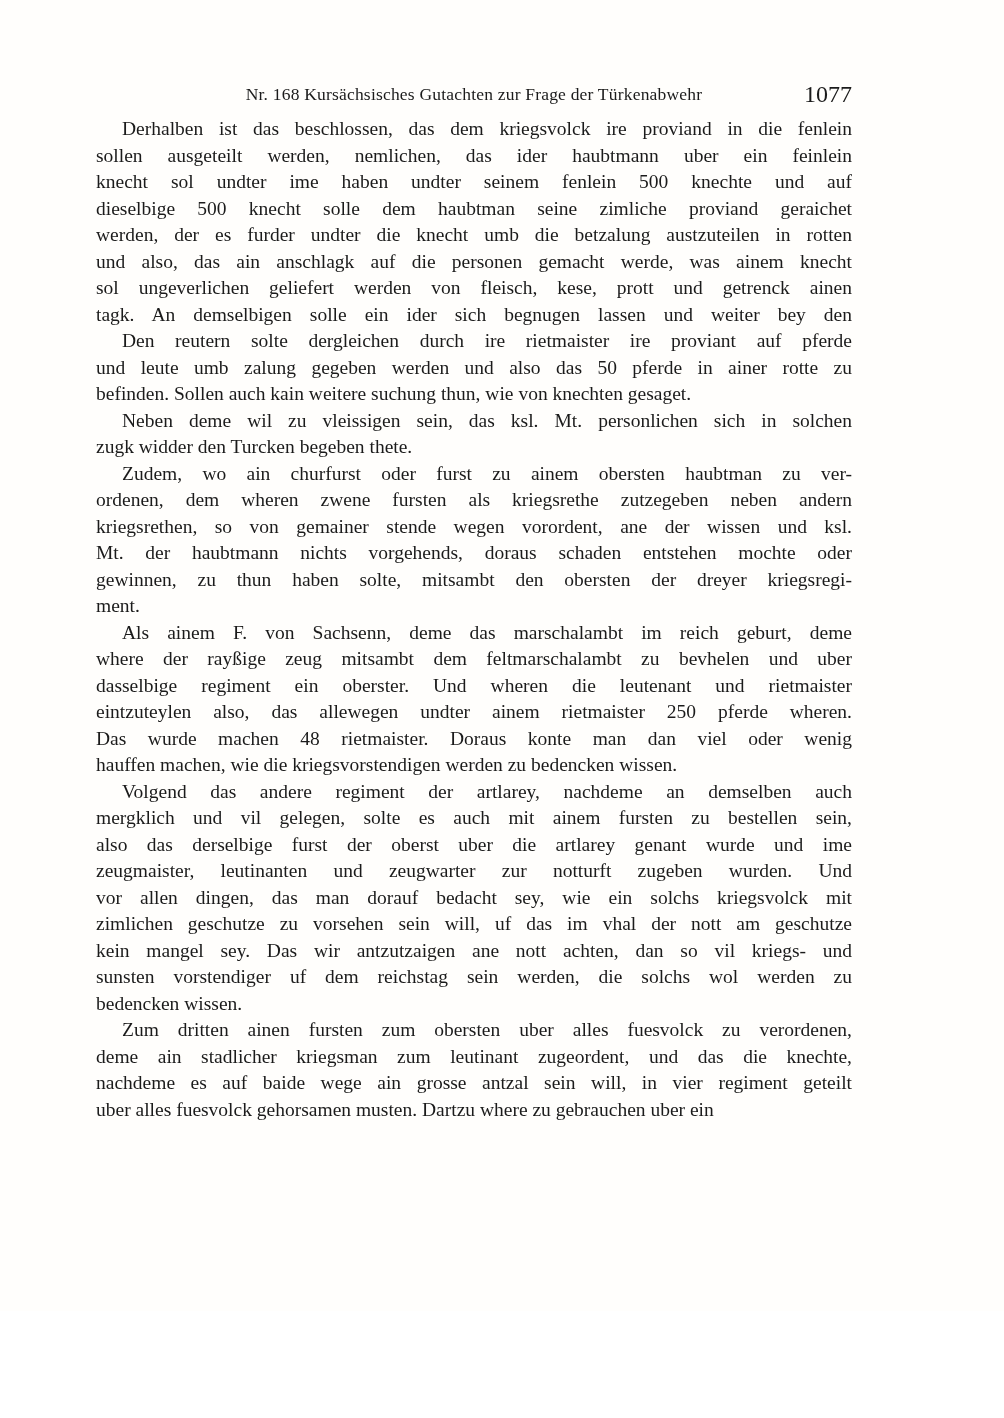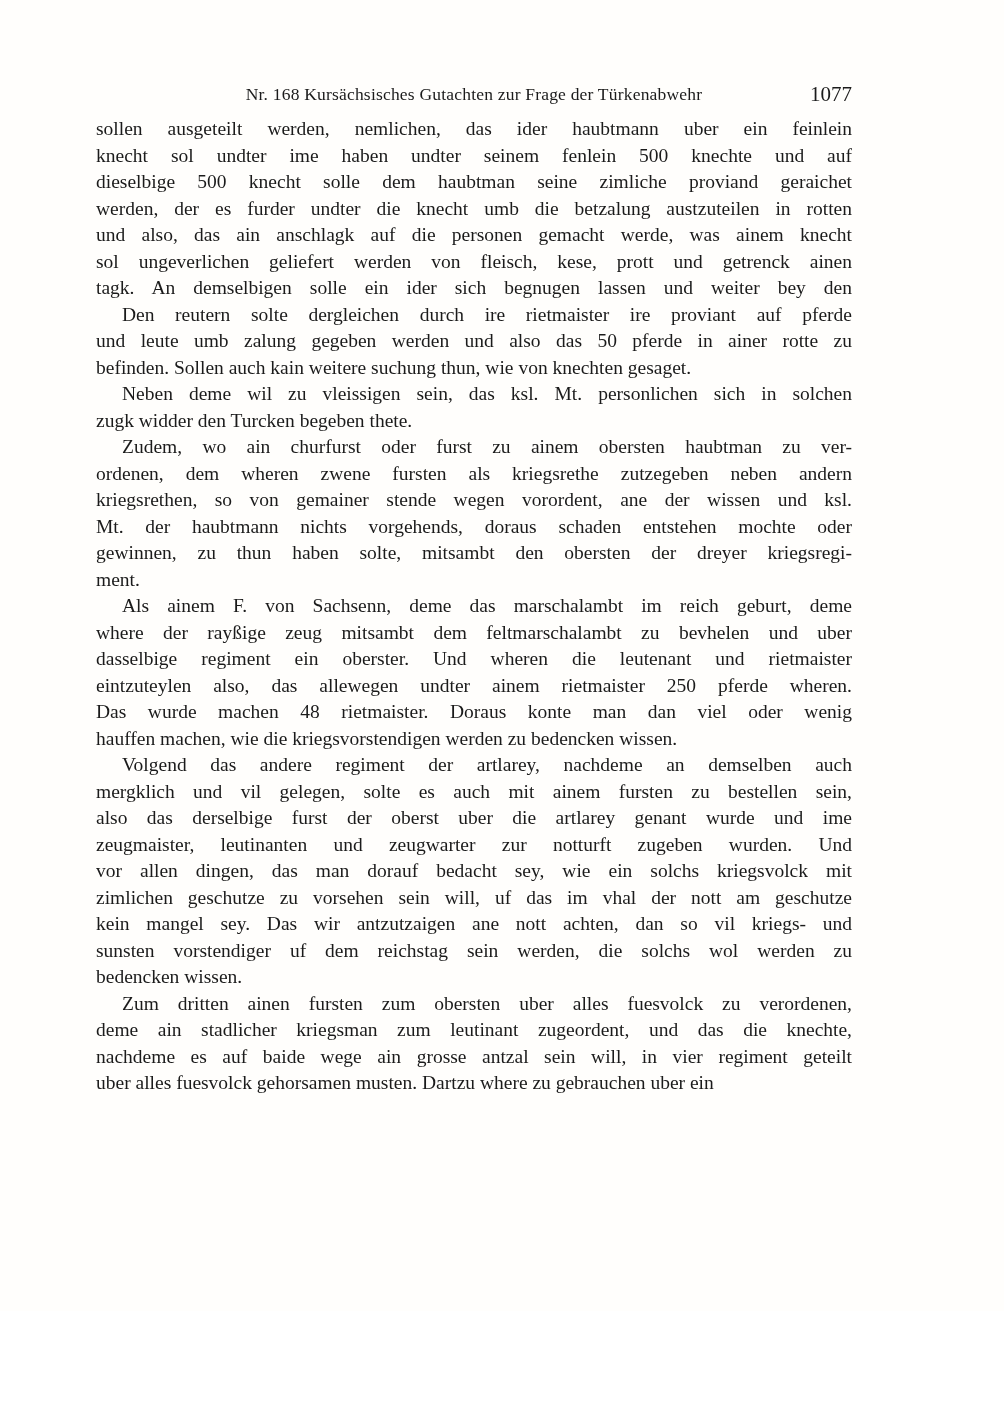--- a/index.html
+++ b/index.html
@@ -27,21 +27,21 @@
     text-align: center;
     font-size: 17.5px;
     line-height: 24px;
     letter-spacing: 0.2px;
     padding: 0 60px;
   }
   .page-number {
     position: absolute;
     right: 0;
     top: 0;
-    font-size: 21px;
+    font-size: 24px;
     line-height: 24px;
   }
   .page-body {
     position: absolute;
     top: 116px;
     left: 96px;
     width: 756px;
     font-size: 19.5px;
   }
   .paragraph {
@@ -68,20 +68,21 @@
 </head>
 <body>
 
 <div class="page">
   <div class="page-header">
     <div class="running-title">Nr. 168 Kursächsisches Gutachten zur Frage der Türkenabwehr</div>
     <div class="page-number">1077</div>
   </div>
   <div class="page-body">
       <div class="paragraph">
+        <div class="line first">Derhalben ist das beschlossen, das dem kriegsvolck ire proviand in die fenlein</div>
         <div class="line">sollen ausgeteilt werden, nemlichen, das ider haubtmann uber ein feinlein</div>
         <div class="line">knecht sol undter ime haben undter seinem fenlein 500 knechte und auf</div>
         <div class="line">dieselbige 500 knecht solle dem haubtman seine zimliche proviand geraichet</div>
         <div class="line">werden, der es furder undter die knecht umb die betzalung austzuteilen in rotten</div>
         <div class="line">und also, das ain anschlagk auf die personen gemacht werde, was ainem knecht</div>
         <div class="line">sol ungeverlichen geliefert werden von fleisch, kese, prott und getrenck ainen</div>
         <div class="line">tagk. An demselbigen solle ein ider sich begnugen lassen und weiter bey den</div>
       </div>
       <div class="paragraph">
         <div class="line first">Den reutern solte dergleichen durch ire rietmaister ire proviant auf pferde</div>

